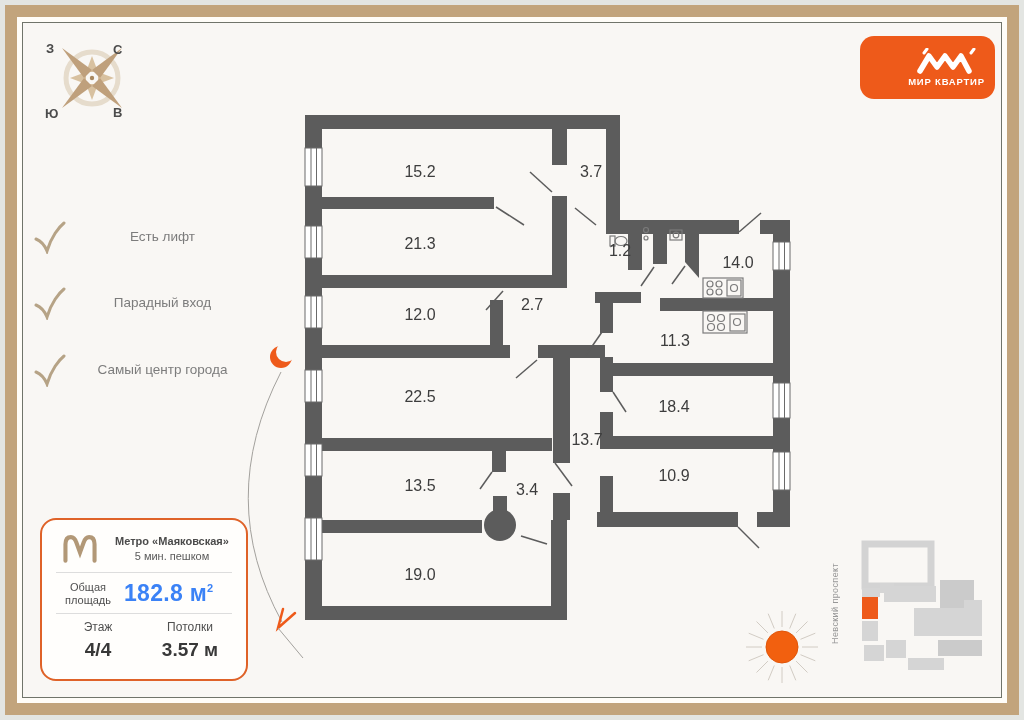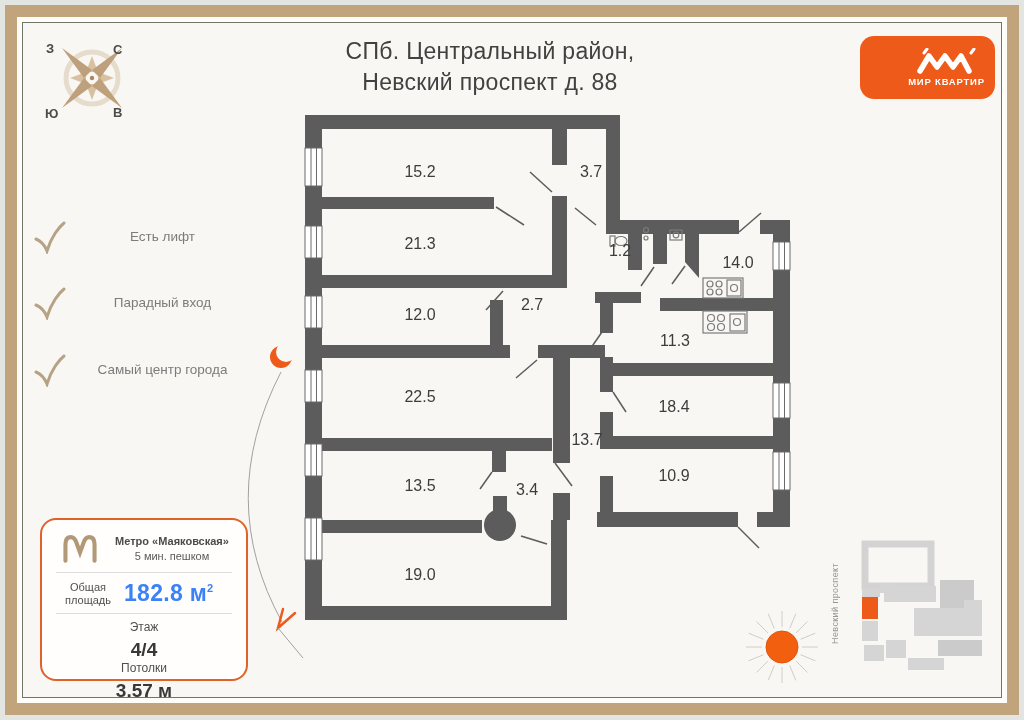--- a/index.html
+++ b/index.html
@@ -19,39 +19,35 @@
   .card{position:absolute;left:40px;top:518px;width:208px;height:163px;border:2.5px solid #df6228;border-radius:16px;background:#fffefc;box-sizing:border-box;}
   .card-row1{display:flex;align-items:center;gap:8px;padding:12px 10px 8px 18px;}
   .card-metro-texts{display:flex;flex-direction:column;align-items:center;gap:3px;flex:1;}
   .card-metro-name{font-size:11px;font-weight:bold;color:#4b4b4b;}
   .card-metro-walk{font-size:11px;color:#5a5a5a;}
   .card hr{border:none;border-top:1px solid #ddd;margin:0 14px;}
   .card-row2{display:flex;align-items:center;gap:10px;padding:7px 12px 6px 20px;}
   .card-area-label{font-size:11px;color:#4f4f4f;width:52px;line-height:13px;text-align:center;}
   .card-area-value{font-size:23px;font-weight:bold;color:#3b82f6;letter-spacing:.3px;}
   .card-area-value sup{font-size:11px;}
-  .card-row3{display:flex;padding:6px 10px 0 10px;flex-direction:column;}
+  .card-row3{display:flex;padding:6px 10px 0 10px;}
   .card-col{flex:1;text-align:center;}
   .card-small-label{font-size:12px;color:#4f4f4f;margin-bottom:5px;}
   .card-big-value{font-size:19px;font-weight:bold;color:#383838;}
   .street{position:absolute;left:830px;top:548px;width:16px;height:110px;writing-mode:vertical-rl;transform:rotate(180deg);font-size:9px;color:#979797;text-align:center;letter-spacing:.4px;}
   .abs{position:absolute;}
 </style>
 </head>
 <body>
 
 <div class="stage">
   <div class="frame-line"></div>
   <div class="frame-outer"></div>
   <div class="frame-mat"></div>
 
-  <div class="title">
-    <div>СПб. Центральный район,</div>
-    <div>Невский проспект д. 88</div>
-  </div>
 
   <div class="logo">
     <svg width="66" height="26" viewBox="0 0 66 26">
       <polyline points="6,23 15,8 23,19 31,8 39,19 47,8 55,23" fill="none" stroke="#ffffff" stroke-width="5.5" stroke-linecap="round" stroke-linejoin="round"></polyline>
       <line x1="10" y1="5" x2="13" y2="1" stroke="#ffffff" stroke-width="3" stroke-linecap="round"></line>
       <line x1="57" y1="5" x2="60" y2="1" stroke="#ffffff" stroke-width="3" stroke-linecap="round"></line>
     </svg>
     <div class="logo-text">МИР КВАРТИР</div>
   </div>
 

